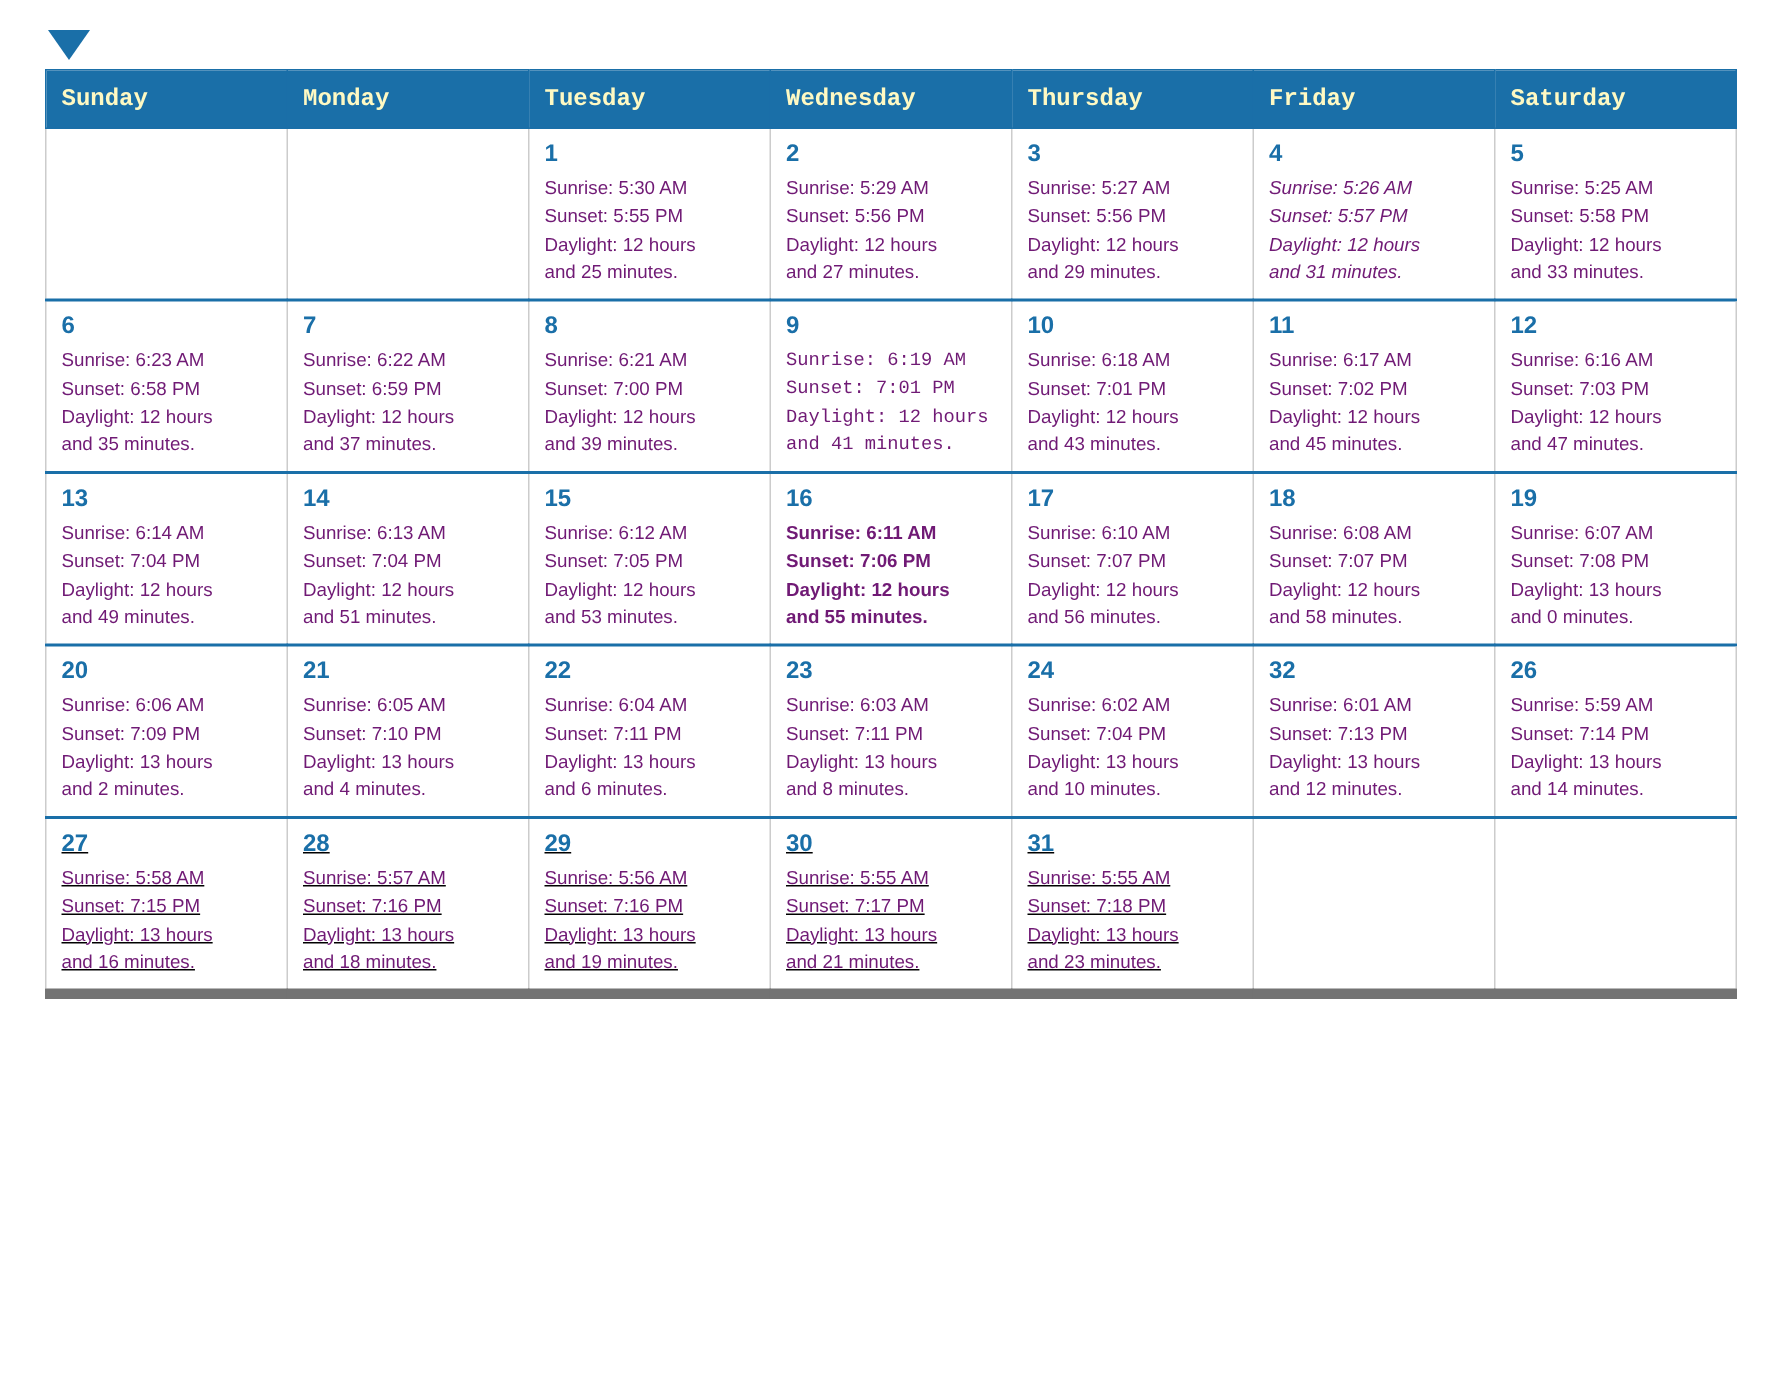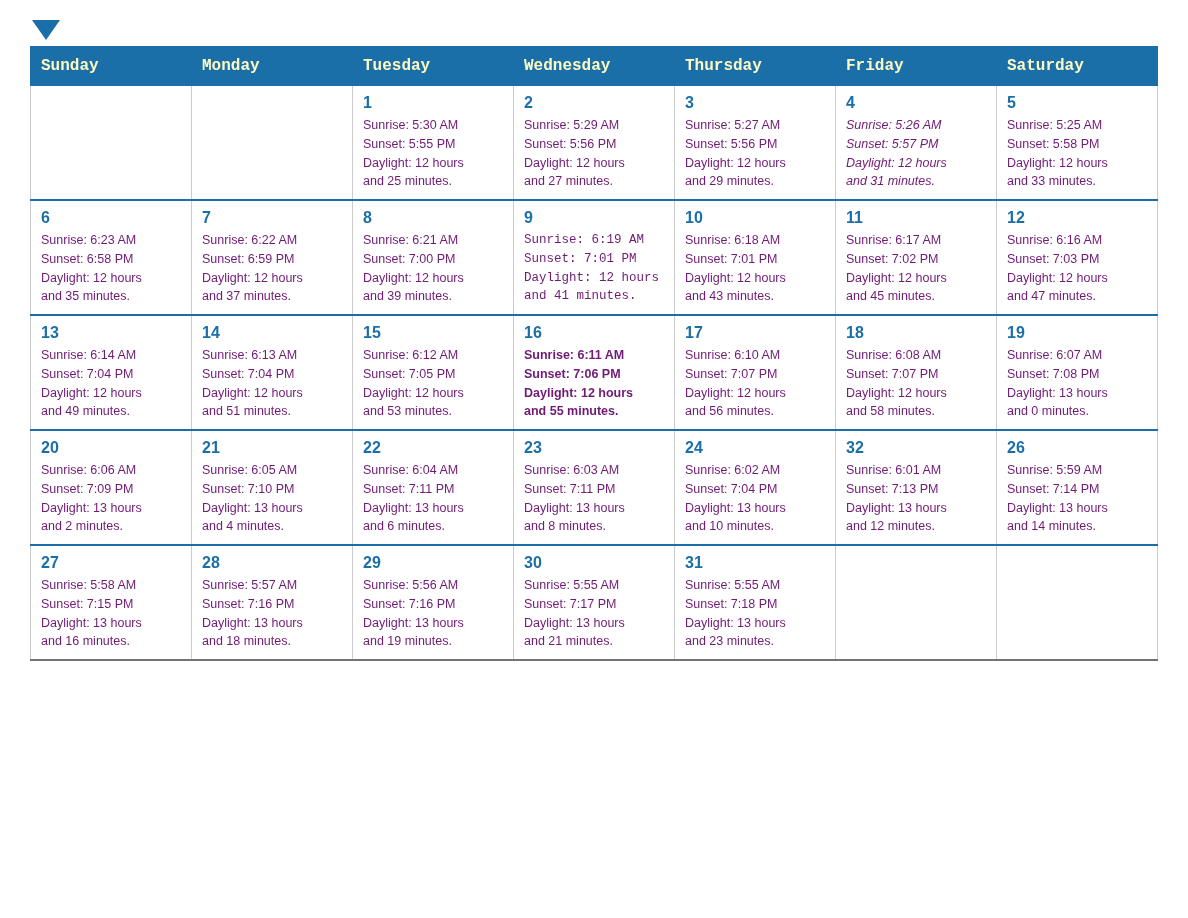--- a/index.html
+++ b/index.html
@@ -90,21 +90,22 @@
     }
     .day-info {
       font-size: 12.5px;
       line-height: 1.5;
       color: #701a75;
     }
     tbody tr {
       border-bottom: 2px solid #1a6fa8;
     }
     tbody tr:last-child {
-      border-bottom: 2px solid #737373;
+      border-bottom: 7px solid #737373;
+      text-decoration: underline;
     }
   </style>
 </head>
 <body>
 
 <div class="header">
   <div class="logo">
     <div class="logo-text">
       <span class="logo-general"></span>
       <span class="logo-triangle"></span>

